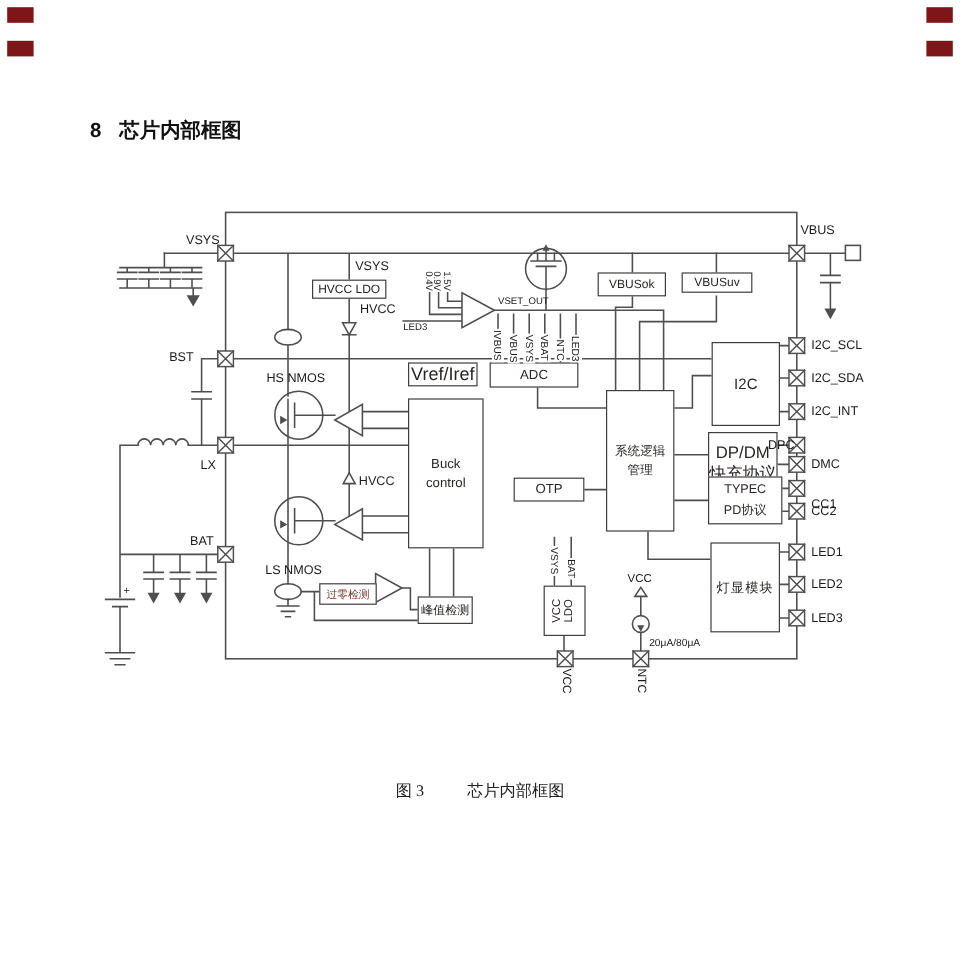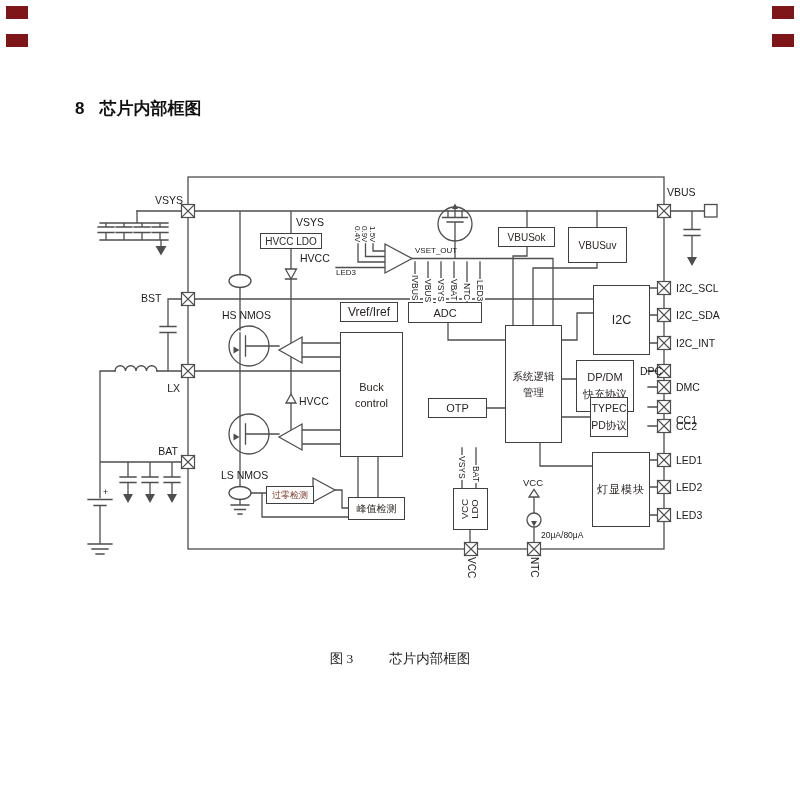--- a/index.html
+++ b/index.html
@@ -187,64 +187,64 @@
             <rect x="-6.5" y="-6.5" width="13" height="13" fill="#fff"></rect>
             <path d="M-6.5 -6.5 L6.5 6.5 M6.5 -6.5 L-6.5 6.5"></path>
           </g>
       </g>
     </g>
   </svg>
 
   <div class="box" style="left:260px;top:233px;width:62px;height:16px;font-size:10px">
       <span>HVCC LDO</span>
     </div>
-  <div class="box" style="left:340px;top:302px;width:58px;height:20px;font-size:12px">
+  <div class="box" style="left:340px;top:302px;width:58px;height:20px;font-size:15px">
       <span>Vref/Iref</span>
     </div>
   <div class="box" style="left:408px;top:302px;width:74px;height:21px;font-size:11px">
       <span>ADC</span>
     </div>
   <div class="box" style="left:340px;top:332px;width:63px;height:125px;font-size:11px;line-height:16px">
     <span>Buck</span>
     <span>control</span>
   </div>
   <div class="box" style="left:428px;top:398px;width:59px;height:20px;font-size:11px">
       <span>OTP</span>
     </div>
   <div class="box" style="left:498px;top:227px;width:57px;height:20px;font-size:10px">
       <span>VBUSok</span>
     </div>
-  <div class="box" style="left:568px;top:227px;width:59px;height:36px;font-size:10px">
+  <div class="box" style="left:568px;top:227px;width:59px;height:17px;font-size:10px">
       <span>VBUSuv</span>
     </div>
   <div class="box" style="left:505px;top:325px;width:57px;height:118px;font-size:10.5px;line-height:16px">
     <span>系统逻辑</span>
     <span>管理</span>
   </div>
   <div class="box" style="left:593px;top:285px;width:57px;height:70px;font-size:12.5px">
       <span>I2C</span>
     </div>
-  <div class="box" style="left:576px;top:360px;width:58px;height:52px;font-size:11px;line-height:17px">
+  <div class="box" style="left:590px;top:360px;width:58px;height:52px;font-size:14px;line-height:17px">
     <span>DP/DM</span>
     <span>快充协议</span>
   </div>
-  <div class="box" style="left:590px;top:397px;width:38px;height:40px;font-size:10.5px;line-height:17px">
+  <div class="box" style="left:590px;top:397px;width:62px;height:40px;font-size:10.5px;line-height:17px">
     <span>TYPEC</span>
     <span>PD协议</span>
   </div>
   <div class="box" style="left:592px;top:452px;width:58px;height:75px;font-size:11px;letter-spacing:1px">
       <span>灯显模块</span>
     </div>
   <div class="box" style="left:453px;top:488px;width:35px;height:42px">
     <div style="transform:rotate(-90deg);font-size:9.5px;line-height:10px;text-align:center">
       <div>VCC</div>
       <div>LDO</div>
     </div>
   </div>
-  <div class="box" style="left:348px;top:497px;width:57px;height:23px;font-size:10px">
+  <div class="box" style="left:348px;top:497px;width:46px;height:23px;font-size:10px">
       <span>峰值检测</span>
     </div>
   <div class="box" style="left:266px;top:486px;width:48px;height:18px;font-size:9px;color:#7c3a2a">
       <span>过零检测</span>
     </div>
 
   <div class="lbl" style="left:146px;top:194px;width:37px;text-align:right">VSYS</div>
   <div class="lbl" style="left:141px;top:292px;width:37px;text-align:left">BST</div>
   <div class="lbl" style="left:152px;top:382px;width:28px;text-align:right">LX</div>
   <div class="lbl" style="left:141px;top:445px;width:37px;text-align:right">BAT</div>

